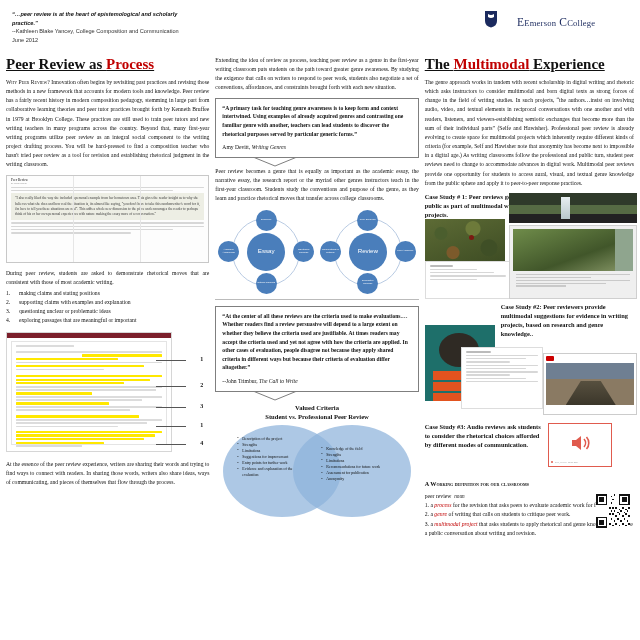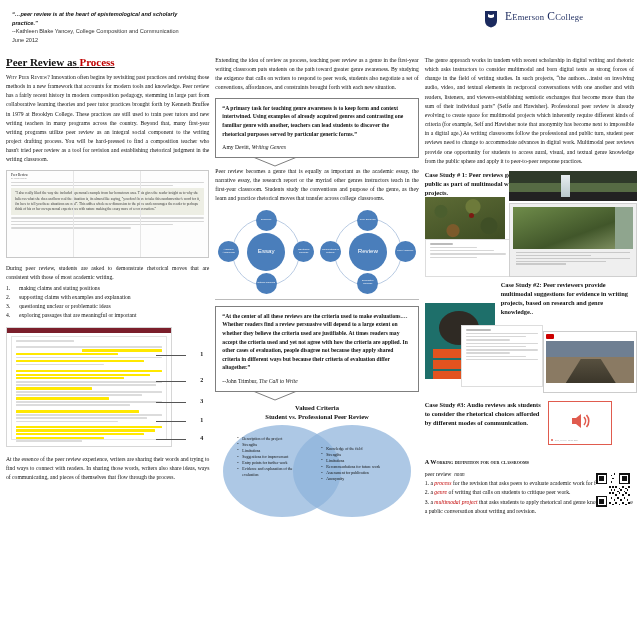--- a/index.html
+++ b/index.html
@@ -17,32 +17,32 @@
   
   .header { display:flex; align-items:flex-start; height:48px; }
   .hdr-quote { width:175px; padding-left:6px; padding-top:4px; font-size:5.6px; line-height:1.55;
                font-family:"Liberation Sans", sans-serif; color:#333; }
   .hdr-quote .q { font-style:italic; font-weight:bold; color:#111; }
   .hdr-title { flex:1; text-align:center; padding-top:3px; }
   .hdr-title .l1 { font-size:10px; font-weight:bold; letter-spacing:.1px; }
   .hdr-title .l1 .genre { color:#c00000; }
   .hdr-title .l2 { font-size:8.6px; margin-top:1px; }
   .hdr-title .l3 { font-size:8.6px; }
-  .hdr-logo { width:150px; display:flex; align-items:flex-start; gap:7px; padding-top:4px; padding-right:4px; }
+  .hdr-logo { width:150px; display:flex; align-items:flex-end; gap:19px; padding-top:4px; padding-right:4px; }
   .shield { width:14px; height:18px; position:relative; flex:0 0 auto; }
   .shield svg { display:block; }
   .logo-txt { font-size:11.5px; letter-spacing:.2px; color:#1b2a5e; font-family:"Liberation Serif", serif; white-space:nowrap; }
   .logo-txt .sc { font-size:8.6px; }
 
   
   .cols { display:flex; gap:6px; margin-top:2px; }
   .col { width:206px; position:relative; }
   .col3 { width:212px; }
 
-  .sec-head { font-size:11px; font-weight:bold; text-decoration:underline; margin-bottom:5px;
+  .sec-head { font-size:15px; font-weight:bold; text-decoration:underline; margin-bottom:5px;
               font-family:"Liberation Serif", serif; }
   .sec-head .hl { color:#c00000; background:#fff; }
 
   .body-p { font-size:5.65px; line-height:1.62; text-align:justify; margin:0 0 5px 0; }
   .smallcaps { font-variant:small-caps; }
 
   
   .fig { border:1px solid #c8c8c8; background:#fdfdfd; position:relative; overflow:hidden; }
   .fig-lines { padding:3px 4px; }
   .ln { height:1.4px; background:#d7d7d7; margin-bottom:1.9px; border-radius:1px; }
@@ -343,20 +343,21 @@
           <li>Strengths</li>
           <li>Limitations</li>
           <li>Recommendations for future work</li>
           <li>Assessment for publication</li>
           <li>Anonymity</li>
         </ul>
       </div>
     </div>
 
     <div class="col col3">
+      <div class="sec-head"><span>The </span><span class="hl">Multimodal</span><span> Experience</span></div>
 
       <p class="body-p">The genre approach works in tandem with recent scholarship in digital writing and rhetoric which asks instructors to consider multimodal and born digital texts as strong forces of change in the field of writing studies. In such projects, “the authors…insist on involving audio, video, and textual elements in reciprocal conversations with one another and with readers, listeners, and viewers-establishing semiotic exchanges that become more than the sum of their individual parts” (Selfe and Hawisher). Professional peer review is already evolving to create space for multimodal projects which inherently require different kinds of criteria (for example, Self and Hawisher note that anonymity has become next to impossible in a digital age.) As writing classrooms follow the professional and public turn, student peer reviews need to change to accommodate advances in digital work. Multimodal peer reviews provide one opportunity for students to access aural, visual, and textual genre knowledge from the public sphere and apply it to peer-to-peer response practices.</p>
 
       <div class="cs-wrap">
         <div class="case-head" style="width:92px;">Case Study # 1: Peer reviews go public as part of multimodal web projects.</div>
         <div class="ph forest">
             <span class="berry"></span>
           </div>
         <div class="ph site fig-lines">
           <div class="ln" style="width:30%;height:2px;background:#bbb"></div>

